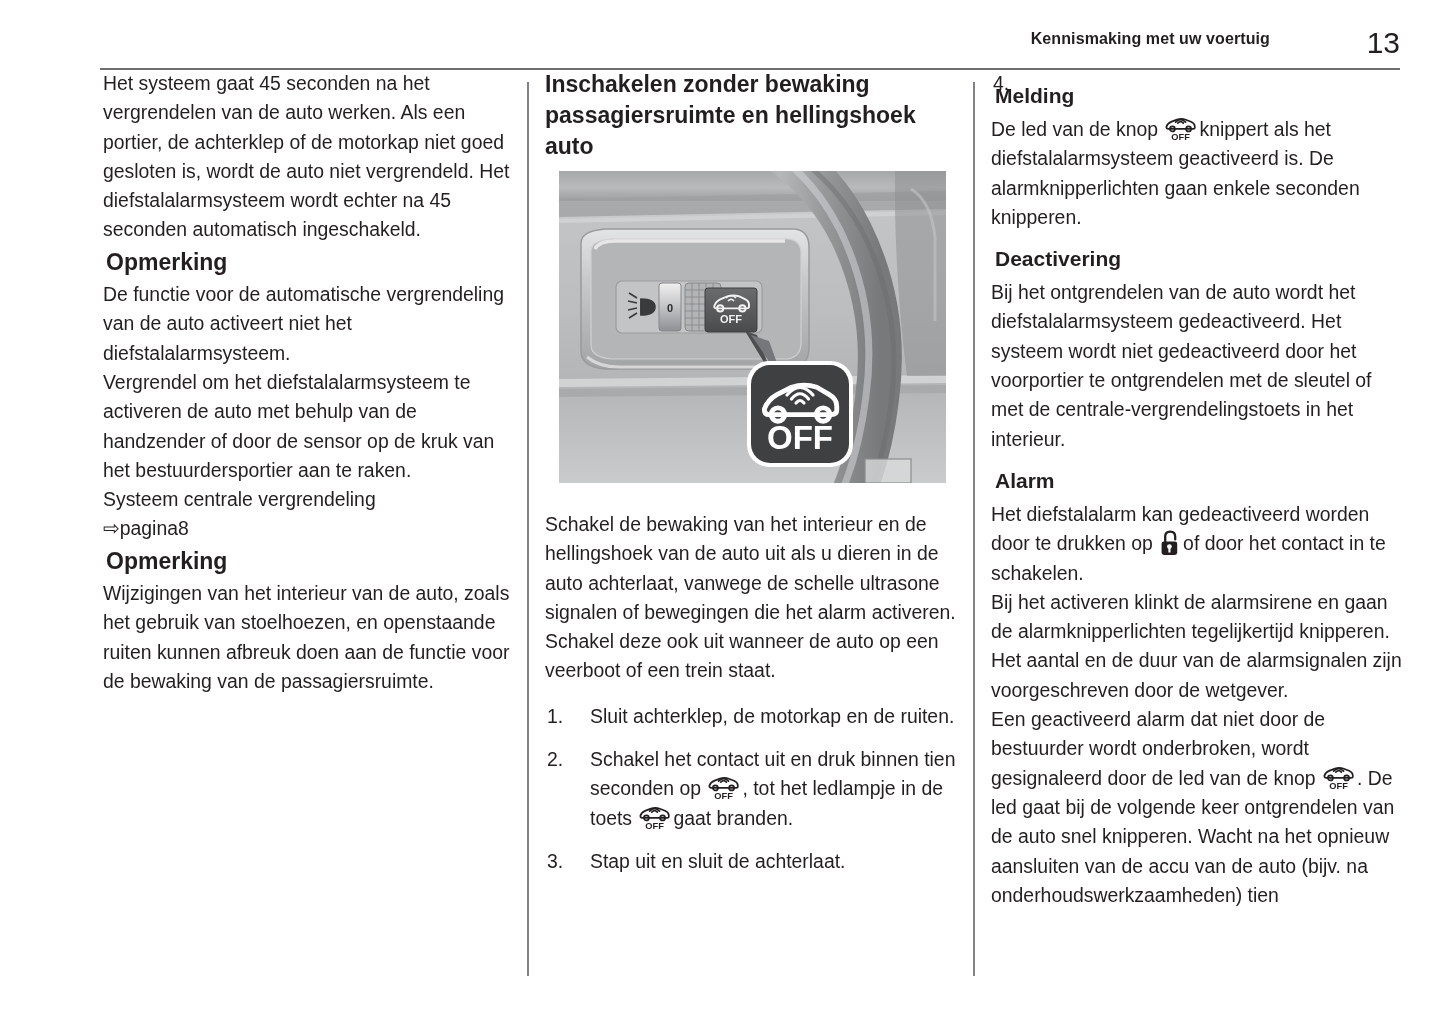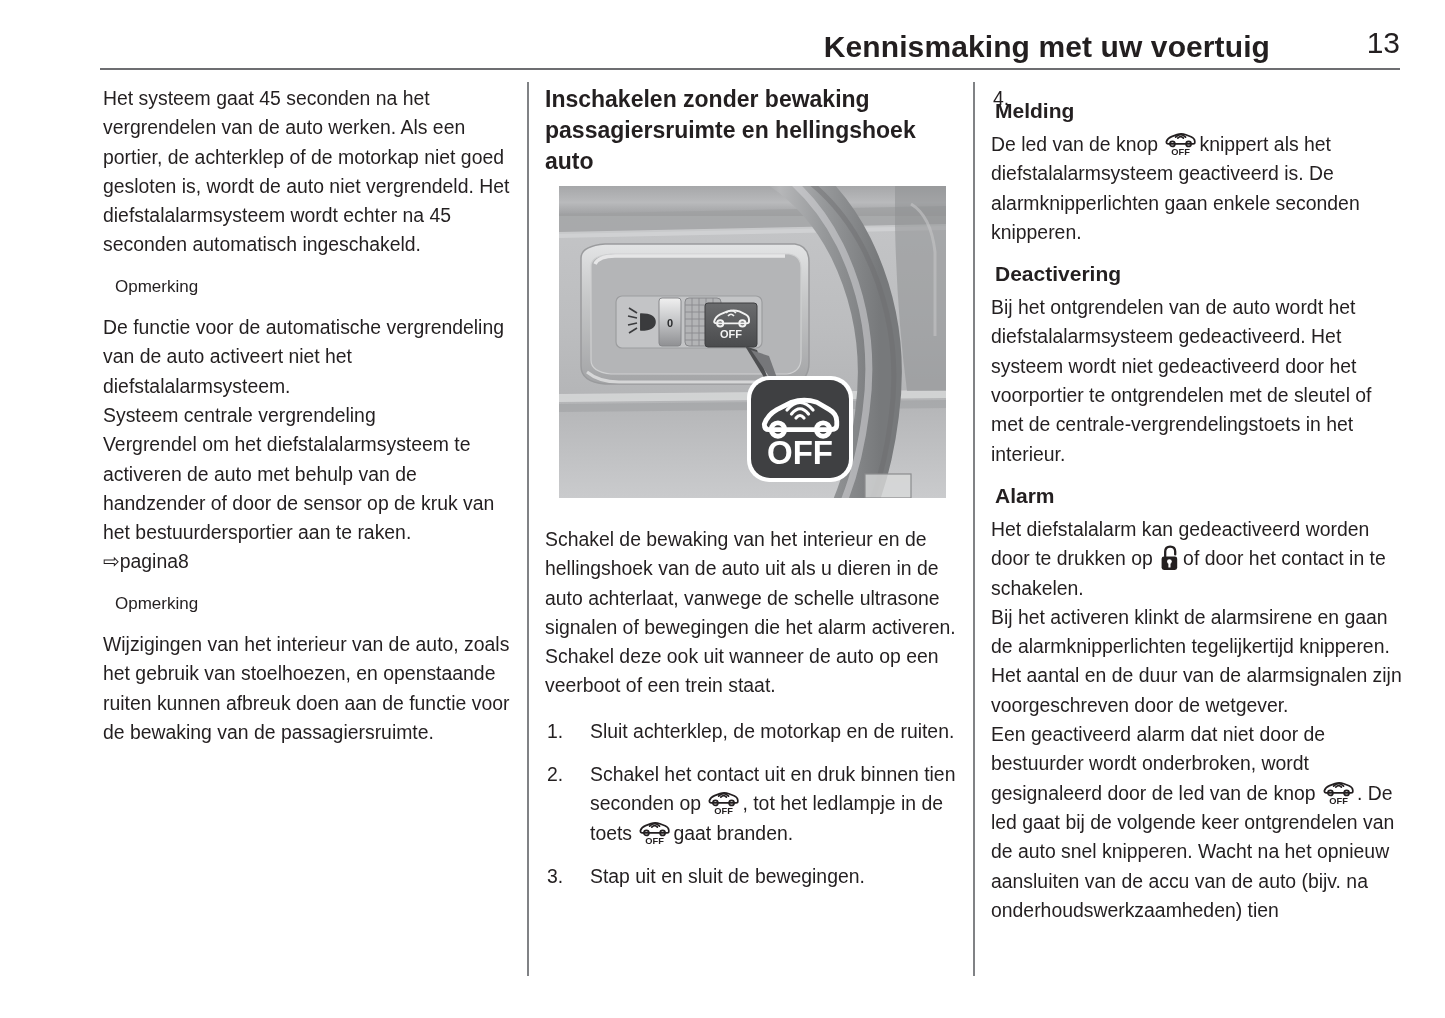--- a/index.html
+++ b/index.html
@@ -21,21 +21,21 @@
     position: absolute;
     left: 100px;
     top: 30px;
     width: 1300px;
     height: 40px;
   }
   #header-title {
     position: absolute;
     right: 130px;
     top: 0;
-    font-size: 30px;
+    font-size: 16px;
     font-weight: bold;
     letter-spacing: 0.1px;
     white-space: nowrap;
   }
   #header-pageno {
     position: absolute;
     right: 0;
     top: -4px;
     font-size: 30px;
     font-weight: normal;
@@ -45,21 +45,21 @@
     left: 0;
     top: 38px;
     width: 1300px;
     height: 2px;
     background: #6d6e71;
   }
 
   
   .column {
     position: absolute;
-    top: 84px;
+    top: 69px;
     font-size: 19.4px;
     line-height: 29.3px;
   }
   #col1 { left: 103px;  width: 410px; }
   #col2 { left: 545px;  width: 412px; }
   #col3 { left: 991px;  width: 412px; }
 
   .col-divider {
     position: absolute;
     top: 82px;
@@ -69,25 +69,25 @@
   }
   #divider-1 { left: 527px; }
   #divider-2 { left: 973px; }
 
   
   p.body {
     margin: 0;
     padding: 0;
   }
   h2.sub {
-    margin: 12px;
-    padding: 0;
-    font-size: 17px;
+    margin: 3px;
+    padding: 0;
+    font-size: 23px;
     line-height: 29.3px;
-    font-weight: normal;
+    font-weight: bold;
   }
   h1.section {
     margin: 0 0 18px 0;
     padding: 0;
     font-size: 23px;
     line-height: 31px;
     font-weight: bold;
   }
   h2.heading-spaced {
     margin: 13px 0 5px 4px;
@@ -172,22 +172,22 @@
   <div id="header-rule"></div>
 </div>
 
 <div class="col-divider" id="divider-1"></div>
 <div class="col-divider" id="divider-2"></div>
 
 <div class="column" id="col1">
   <p class="body">Het systeem gaat 45 seconden na het vergrendelen van de auto werken. Als een portier, de achterklep of de motorkap niet goed gesloten is, wordt de auto niet vergrendeld. Het diefstalalarmsysteem wordt echter na 45 seconden automatisch ingeschakeld.</p>
   <h2 class="sub">Opmerking</h2>
   <p class="body">De functie voor de automatische vergrendeling van de auto activeert niet het diefstalalarmsysteem.</p>
+  <p class="body">Vergrendel om het diefstalalarmsysteem te activeren de auto met behulp van de handzender of door de sensor op de kruk van het bestuurdersportier aan te raken.</p>
   <p class="body">Systeem centrale vergrendeling</p>
-  <p class="body">Vergrendel om het diefstalalarmsysteem te activeren de auto met behulp van de handzender of door de sensor op de kruk van het bestuurdersportier aan te raken.</p>
   <p class="body"><span class="icon-arrow">⇨</span><span>pagina8</span></p>
   <h2 class="sub">Opmerking</h2>
   <p class="body">Wijzigingen van het interieur van de auto, zoals het gebruik van stoelhoezen, en openstaande ruiten kunnen afbreuk doen aan de functie voor de bewaking van de passagiersruimte.</p>
 </div>
 
 <div class="column" id="col2">
   <h1 class="section">Inschakelen zonder bewaking passagiersruimte en hellingshoek auto</h1>
 
   <div id="photo">
     <svg width="387" height="312" viewBox="0 0 387 312" xmlns="http://www.w3.org/2000/svg">
@@ -414,21 +414,21 @@
             <circle cx="24.6" cy="12.9" r="2.5"></circle>
             <path d="M11.6 6.2 Q16.6 0.9 21.6 6.2"></path>
             <path d="M13.8 7.2 Q16.6 4.2 19.4 7.2"></path>
           </g>
           <text x="16.6" y="24" font-family="'Liberation Sans', sans-serif" font-size="9.3" font-weight="bold" text-anchor="middle" fill="#231f20">OFF</text>
         </svg>
       </span><span>gaat branden.</span>
     </li>
     <li>
       <span class="num">3.</span>
-      <span>Stap uit en sluit de bewegingen.</span>
+      <span>Stap uit en sluit de achterlaat.</span>
     </li>
   </ol>
 </div>
 
 <div class="column" id="col3">
   <div class="step4">
     <span class="num">4.</span>
   </div>
 
   <h2 class="heading-spaced">Melding</h2>

